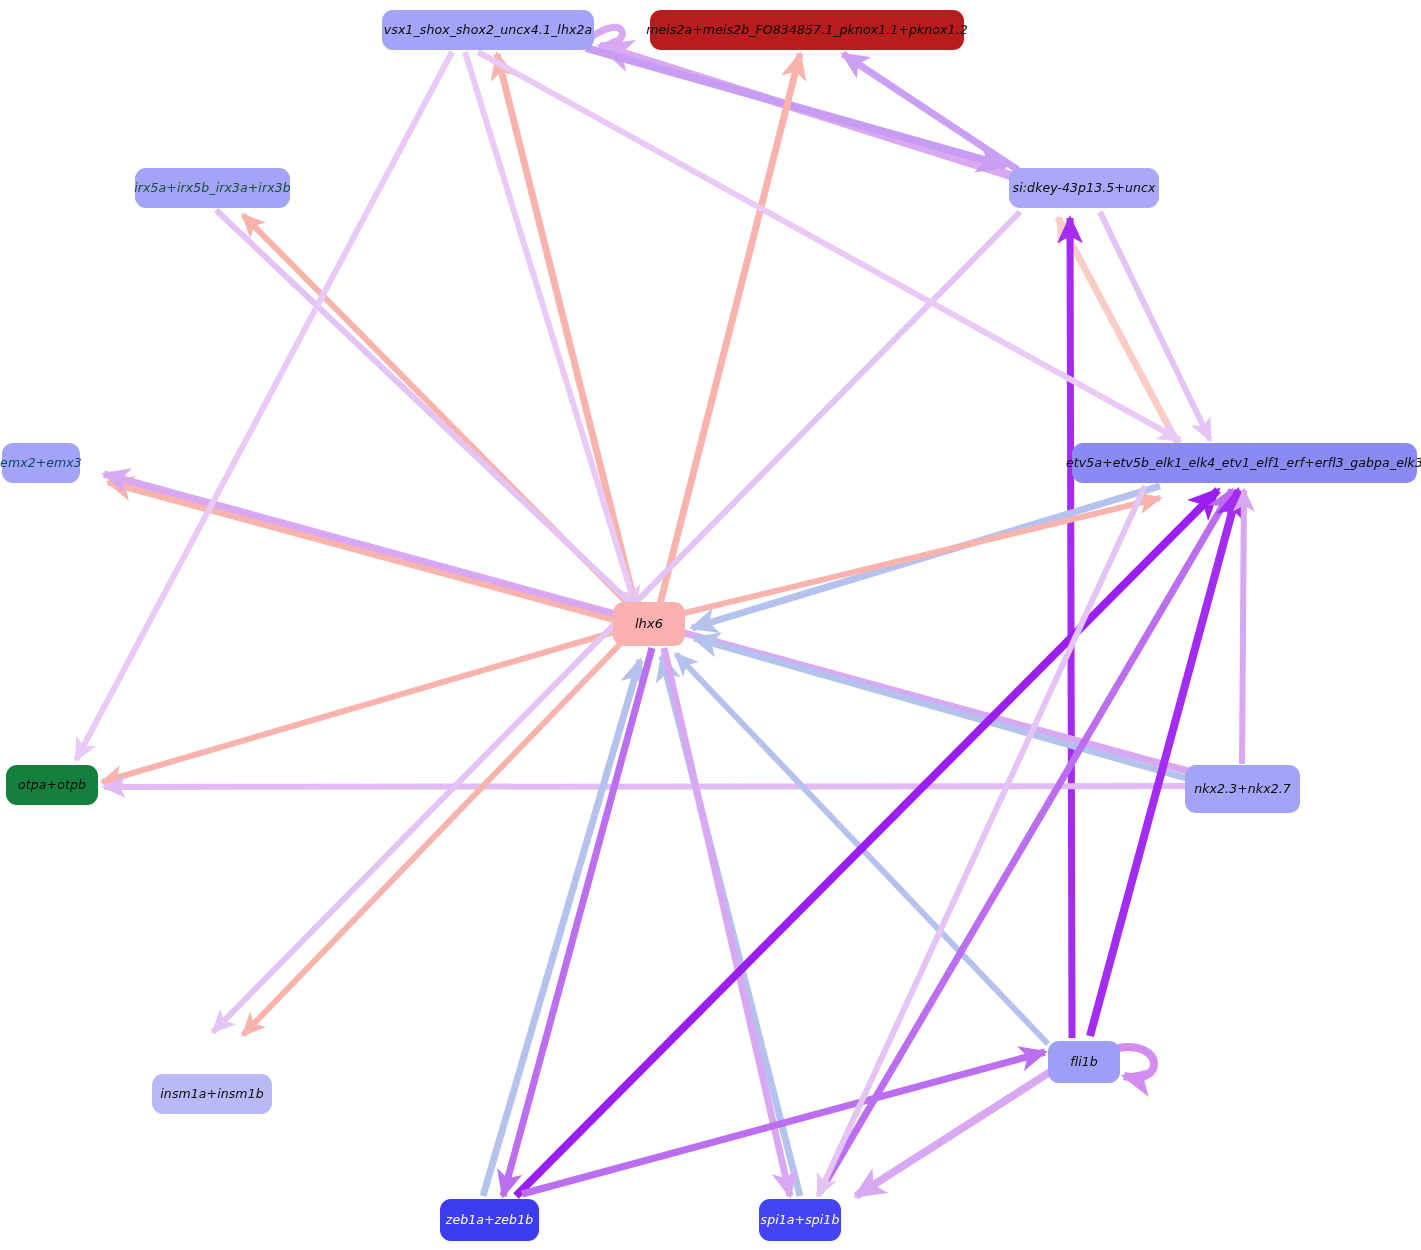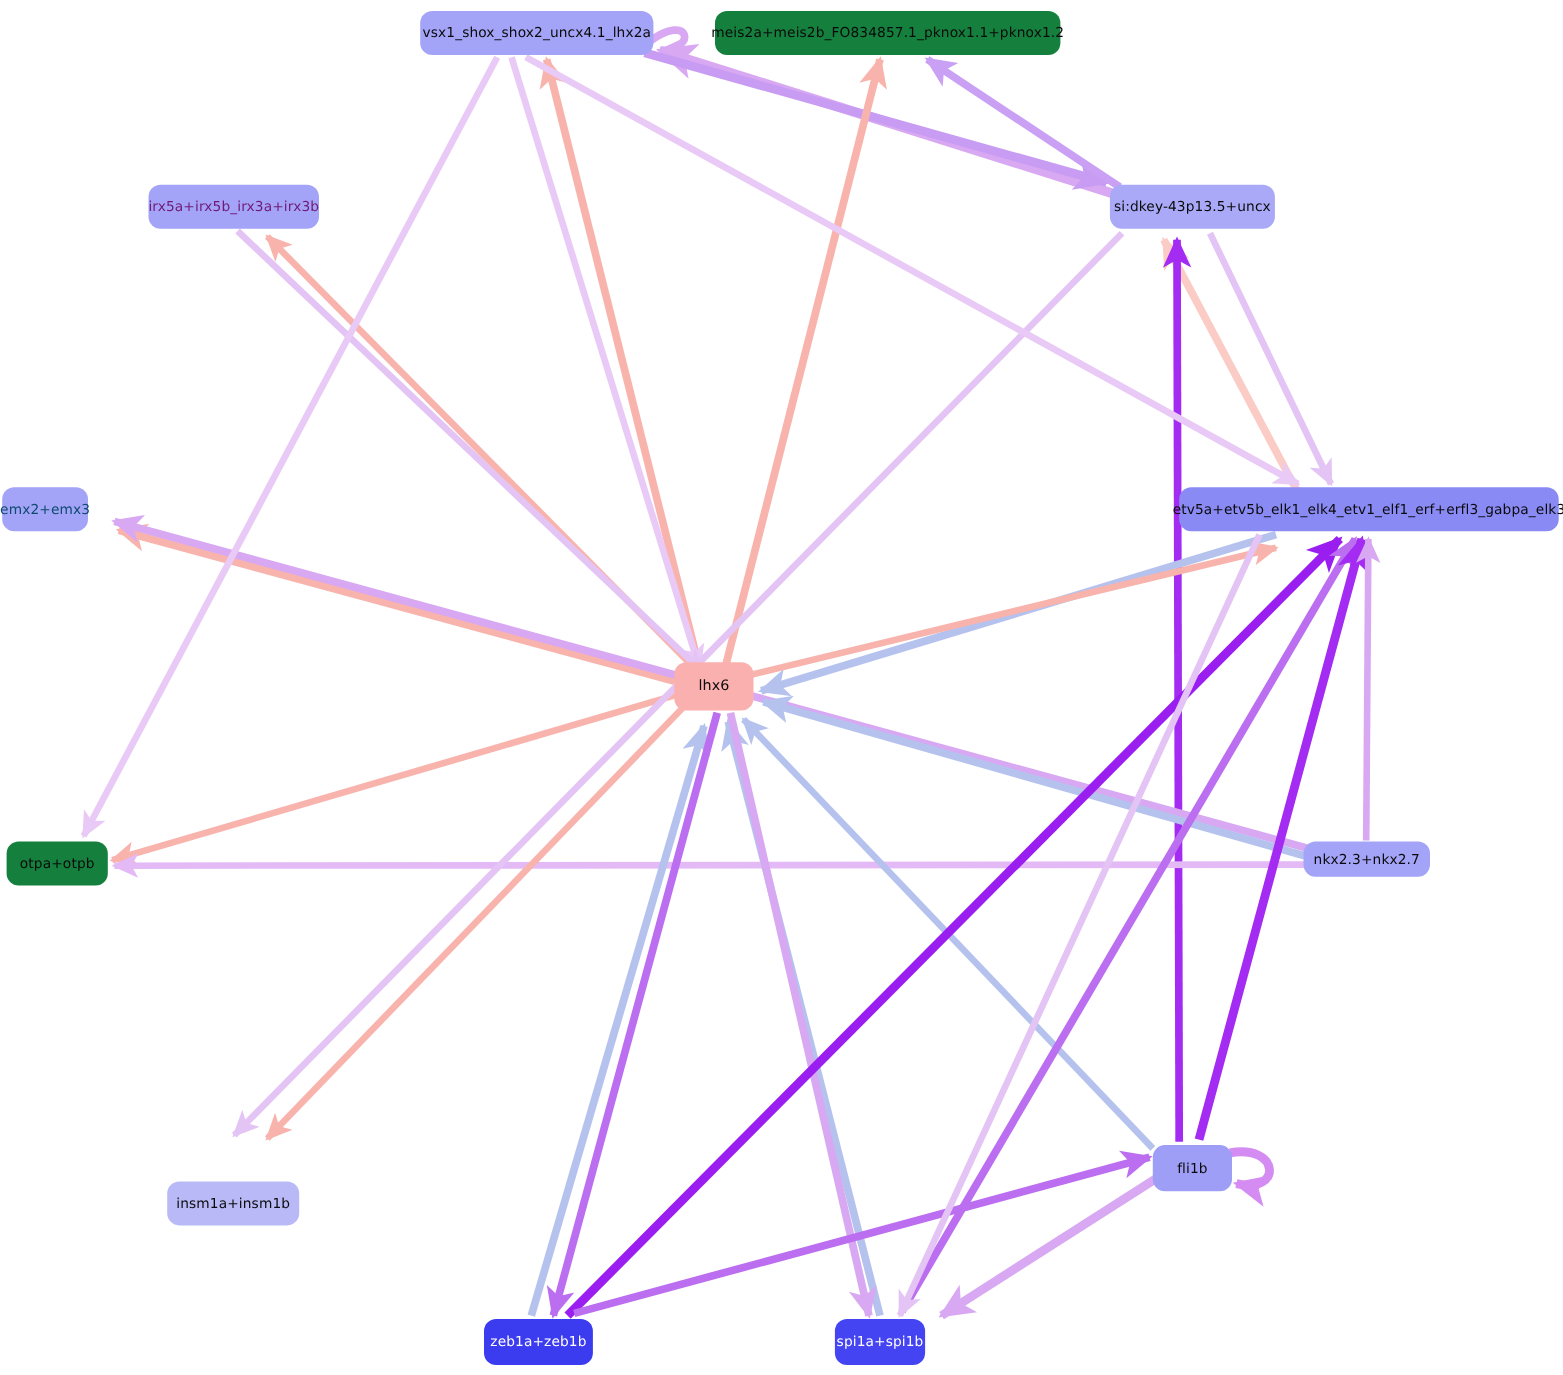--- a/index.html
+++ b/index.html
@@ -31,20 +31,21 @@
     align-items: center;
     justify-content: center;
     border-radius: 11px;
     font-family: "DejaVu Sans", sans-serif;
     font-size: 12.5px;
     line-height: 1.1;
     color: #0a0a0a;
     white-space: nowrap;
     padding: 12px 10px;
     letter-spacing: 0.1px;
+    font-style: italic;
   }
 </style>
 </head>
 <body>
 
 <div id="graph-canvas">
 
   <svg id="edge-layer" viewBox="0 0 1421 1250" xmlns="http://www.w3.org/2000/svg">
       <defs>
         <marker id="ah-d8a8f2" viewBox="0 0 10 10" refX="8.6" refY="5" markerWidth="4.2" markerHeight="4.2" orient="auto-start-reverse" markerUnits="strokeWidth">
@@ -120,27 +121,27 @@
       <line x1="1242" y1="764" x2="1244" y2="490" stroke="#d8a8f2" stroke-width="6" stroke-linecap="butt" marker-end="url(#ah-d8a8f2)"></line>
       <line x1="522" y1="1194" x2="1045" y2="1052" stroke="#bb6ef0" stroke-width="7" stroke-linecap="butt" marker-end="url(#ah-bb6ef0)"></line>
       <line x1="1050" y1="1072" x2="856" y2="1196" stroke="#d8a8f2" stroke-width="8" stroke-linecap="butt" marker-end="url(#ah-d8a8f2)"></line>
       <line x1="1145" y1="486" x2="818" y2="1196" stroke="#e3c4f4" stroke-width="6" stroke-linecap="butt" marker-end="url(#ah-e3c4f4)"></line>
       <line x1="1100" y1="212" x2="1210" y2="440" stroke="#e3c4f4" stroke-width="6" stroke-linecap="butt" marker-end="url(#ah-e3c4f4)"></line>
       <line x1="478" y1="52" x2="1180" y2="440" stroke="#e9c9f6" stroke-width="6" stroke-linecap="butt" marker-end="url(#ah-e9c9f6)"></line>
     </svg>
 
   <div id="node-layer">
       <div class="node" style="left: 382px; top: 10px; width: 212px; height: 40px; background: rgb(163, 163, 247); color: rgb(10, 10, 10); font-size: 12.5px;">vsx1_shox_shox2_uncx4.1_lhx2a</div>
-      <div class="node" style="left: 650px; top: 10px; width: 314px; height: 40px; background: #15803d; color: rgb(10, 10, 10); font-size: 12.5px;">meis2a+meis2b_FO834857.1_pknox1.1+pknox1.2</div>
-      <div class="node" style="left: 135px; top: 168px; width: 155px; height: 40px; background: rgb(163, 163, 247); color: #701a75; font-size: 12.5px;">irx5a+irx5b_irx3a+irx3b</div>
+      <div class="node" style="left: 650px; top: 10px; width: 314px; height: 40px; background: #b91c1c; color: rgb(10, 10, 10); font-size: 12.5px;">meis2a+meis2b_FO834857.1_pknox1.1+pknox1.2</div>
+      <div class="node" style="left: 135px; top: 168px; width: 155px; height: 40px; background: rgb(163, 163, 247); color: #14532d; font-size: 12.5px;">irx5a+irx5b_irx3a+irx3b</div>
       <div class="node" style="left: 1009px; top: 168px; width: 150px; height: 40px; background: rgb(169, 169, 248); color: rgb(10, 10, 10); font-size: 12.5px;">si:dkey-43p13.5+uncx</div>
       <div class="node" style="left: 2px; top: 443px; width: 78px; height: 40px; background: rgb(163, 163, 247); color: #0c4a6e; font-size: 12.5px;">emx2+emx3</div>
       <div class="node" style="left: 1072px; top: 443px; width: 345px; height: 40px; background: rgb(138, 138, 245); color: rgb(10, 10, 10); font-size: 12.5px;">etv5a+etv5b_elk1_elk4_etv1_elf1_erf+erfl3_gabpa_elk3</div>
       <div class="node" style="left: 613px; top: 602px; width: 72px; height: 44px; background: rgb(251, 176, 176); color: rgb(10, 10, 10); font-size: 13px;">lhx6</div>
       <div class="node" style="left: 6px; top: 765px; width: 92px; height: 40px; background: #15803d; color: rgb(10, 10, 10); font-size: 12.5px;">otpa+otpb</div>
-      <div class="node" style="left: 1185px; top: 765px; width: 115px; height: 32px; background: rgb(163, 163, 247); color: rgb(10, 10, 10); font-size: 12.5px;">nkx2.3+nkx2.7</div>
+      <div class="node" style="left: 1185px; top: 765px; width: 115px; height: 48px; background: rgb(163, 163, 247); color: rgb(10, 10, 10); font-size: 12.5px;">nkx2.3+nkx2.7</div>
       <div class="node" style="left: 152px; top: 1074px; width: 120px; height: 40px; background: rgb(185, 185, 248); color: rgb(10, 10, 10); font-size: 12.5px;">insm1a+insm1b</div>
       <div class="node" style="left: 1048px; top: 1041px; width: 72px; height: 42px; background: rgb(158, 158, 247); color: rgb(10, 10, 10); font-size: 12.5px;">fli1b</div>
       <div class="node" style="left: 440px; top: 1199px; width: 99px; height: 42px; background: rgb(59, 59, 240); color: rgb(255, 255, 255); font-size: 12.5px;">zeb1a+zeb1b</div>
       <div class="node" style="left: 759px; top: 1199px; width: 82px; height: 42px; background: rgb(68, 68, 242); color: rgb(255, 255, 255); font-size: 12.5px;">spi1a+spi1b</div>
     </div>
 
 </div>
 
 </body></html>

